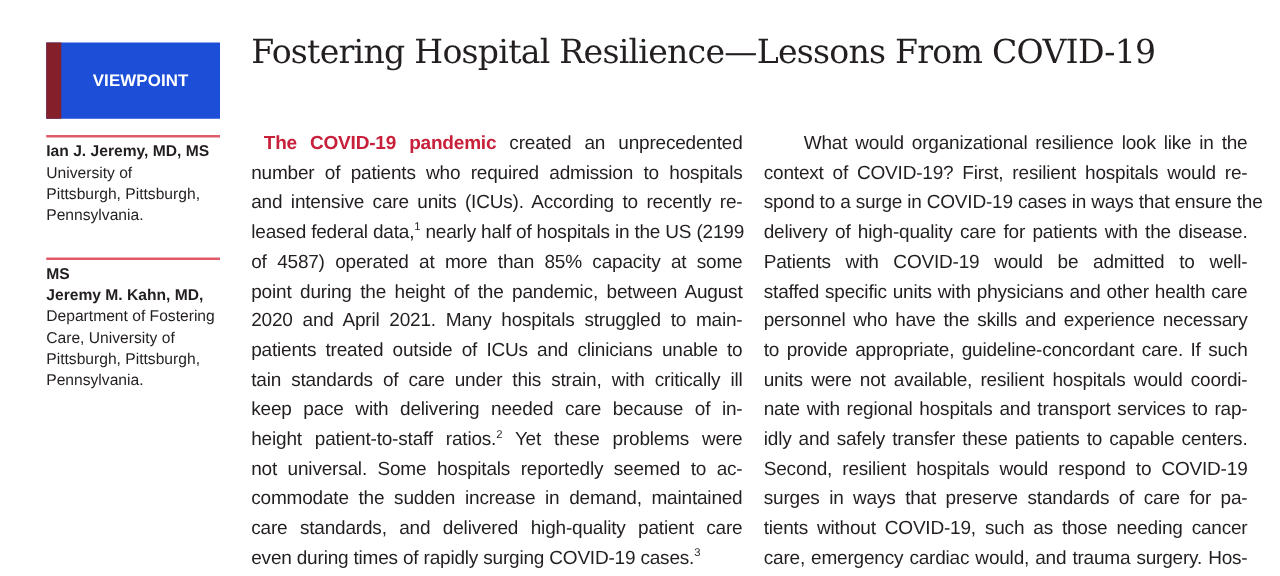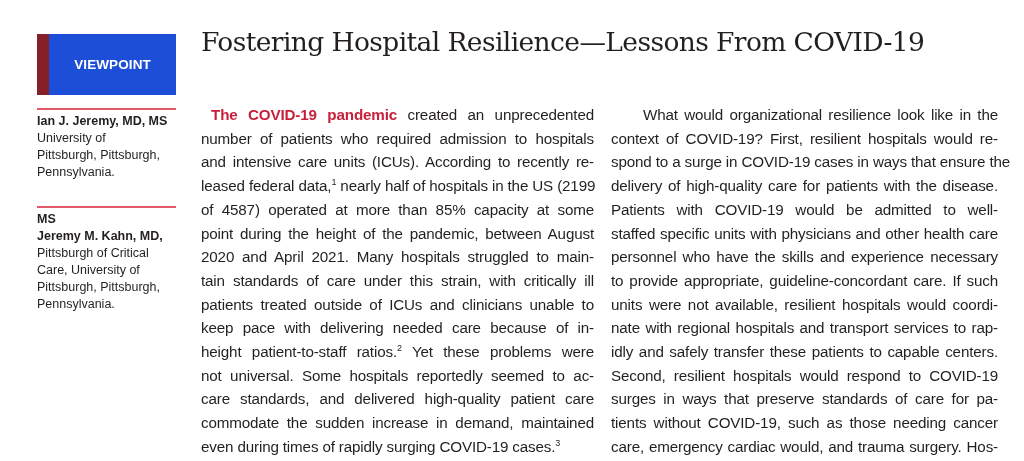--- a/index.html
+++ b/index.html
@@ -64,43 +64,43 @@
   <span class="name">Ian J. Jeremy, MD, MS</span>
   <span class="aff">University of</span>
   <span class="aff">Pittsburgh, Pittsburgh,</span>
   <span class="aff">Pennsylvania.</span>
 </div>
 
 <div class="rule" style="top:206px;"></div>
 <div class="author" style="top:211px;">
   <span class="name">MS</span>
   <span class="name">Jeremy M. Kahn, MD,</span>
-  <span class="aff">Pittsburgh of Critical</span>
+  <span class="aff">Department of Fostering</span>
   <span class="aff">Care, University of</span>
   <span class="aff">Pittsburgh, Pittsburgh,</span>
   <span class="aff">Pennsylvania.</span>
 </div>
 
 <div class="title">Fostering Hospital Resilience—Lessons From COVID-19</div>
 
 <div class="col col-left">
   <span class="line"><span class="lead">The COVID-19 pandemic</span><span> created an unprecedented</span></span>
   <span class="line">number of patients who required admission to hospitals</span>
   <span class="line">and intensive care units (ICUs). According to recently re-</span>
   <span class="line"><span>leased federal data,</span><sup>1</sup><span> nearly half of hospitals in the US (2199</span></span>
   <span class="line">of 4587) operated at more than 85% capacity at some</span>
   <span class="line">point during the height of the pandemic, between August</span>
   <span class="line">2020 and April 2021. Many hospitals struggled to main-</span>
+  <span class="line">patients treated outside of ICUs and clinicians unable to</span>
   <span class="line">tain standards of care under this strain, with critically ill</span>
-  <span class="line">patients treated outside of ICUs and clinicians unable to</span>
   <span class="line">keep pace with delivering needed care because of in-</span>
   <span class="line"><span>height patient-to-staff ratios.</span><sup>2</sup><span> Yet these problems were</span></span>
   <span class="line">not universal. Some hospitals reportedly seemed to ac-</span>
+  <span class="line">commodate the sudden increase in demand, maintained</span>
   <span class="line">care standards, and delivered high-quality patient care</span>
-  <span class="line">commodate the sudden increase in demand, maintained</span>
   <span class="line last"><span>even during times of rapidly surging COVID-19 cases.</span><sup>3</sup></span>
 </div>
 
 <div class="col col-right">
   <span class="line indent">What would organizational resilience look like in the</span>
   <span class="line">context of COVID-19? First, resilient hospitals would re-</span>
   <span class="line">spond to a surge in COVID-19 cases in ways that ensure the</span>
   <span class="line">delivery of high-quality care for patients with the disease.</span>
   <span class="line">Patients with COVID-19 would be admitted to well-</span>
   <span class="line">staffed specific units with physicians and other health care</span>

